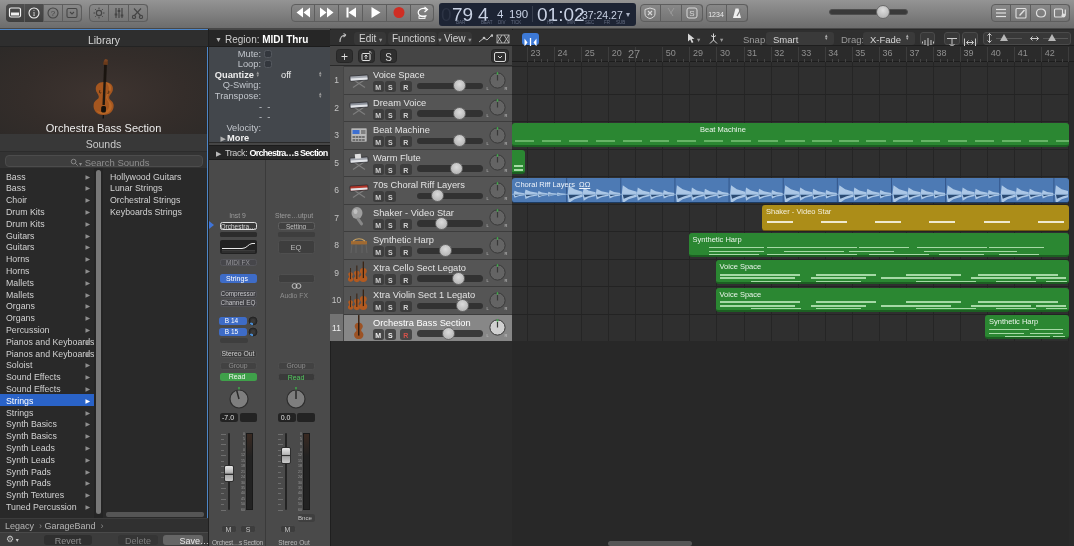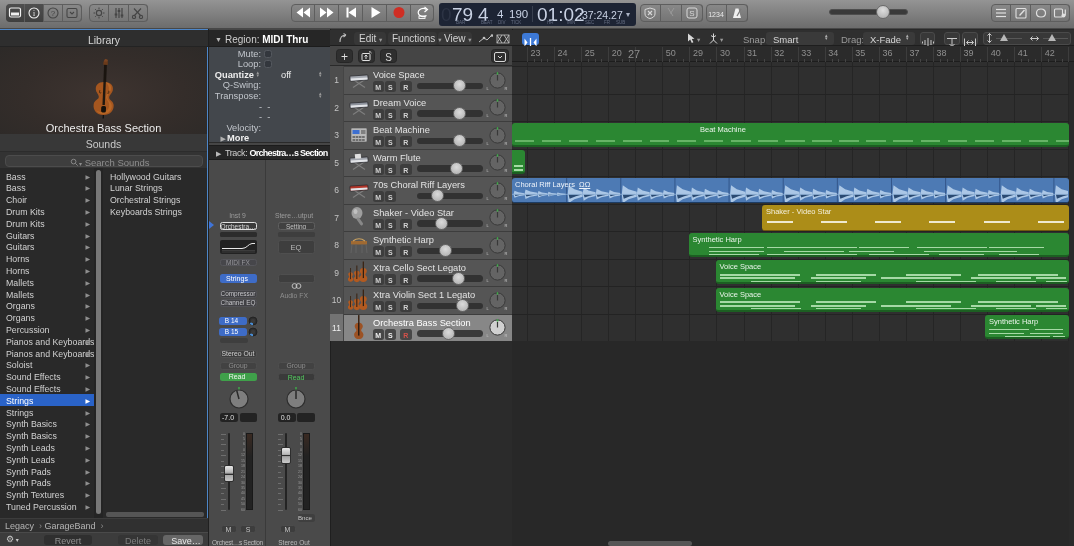--- a/index.html
+++ b/index.html
@@ -239,21 +239,21 @@
 <div style="position:absolute;left:106px;top:512px;width:98px;height:4.5px;background:#555555;border-radius:2px;"></div>
 <div style="position:absolute;left:0px;top:518px;width:208px;height:14px;background:#303030;border-top:1px solid #3c3c3c;"></div>
 <div class="t" style="left:5px;top:521.5px;font-size:9px;color:#b4b4b4;">Legacy&nbsp;&nbsp;<span style="color:#8a8a8a">›</span> GarageBand&nbsp;&nbsp;<span style="color:#8a8a8a">›</span></div>
 <div style="position:absolute;left:0px;top:532px;width:208px;height:14px;background:#3c3c3c;border-top:1px solid #4a4a4a;"></div>
 <div class="t" style="left:6px;top:535px;font-size:9px;color:#c8c8c8;">⚙<span style="font-size:6px;"> ▾</span></div>
 <div style="position:absolute;left:44px;top:534.5px;width:48px;height:10px;background:#2f2f2f;border-radius:3px;"></div>
 <div class="t" style="left:44px;top:536.5px;font-size:9px;color:#909090;width:48px;text-align:center;">Revert</div>
 <div style="position:absolute;left:118px;top:534.5px;width:40px;height:10px;background:#353535;border-radius:3px;"></div>
 <div class="t" style="left:118px;top:536.5px;font-size:9px;color:#7d7d7d;width:40px;text-align:center;">Delete</div>
 <div style="position:absolute;left:163px;top:534.5px;width:40px;height:10px;background:#666666;border-radius:3px;"></div>
-<div class="t" style="left:163px;top:536.5px;font-size:9px;color:#e8e8e8;width:46px;text-align:center;">Save…</div>
+<div class="t" style="left:163px;top:536.5px;font-size:9px;color:#e8e8e8;width:46px;text-align:right;">Save…</div>
 <div style="position:absolute;left:208px;top:29px;width:122px;height:517px;background:#464646;border-left:1px solid #202020;"></div>
 <div style="position:absolute;left:209px;top:30px;width:121px;height:17px;background:#262626;border-bottom:1px solid #1c1c1c;"></div>
 <div class="t" style="left:215px;top:36px;font-size:7px;color:#b8b8b8;">▼</div>
 <div class="t" style="left:225px;top:34.5px;font-size:10px;color:#cfcfcf;">Region: <b style="color:#fff">MIDI Thru</b></div>
 <div style="position:absolute;left:209px;top:47px;width:121px;height:96px;background:#43474c;border-bottom:1px solid #2a2a2a;"></div>
 <div class="t" style="left:0px;top:49.5px;font-size:9.3px;color:#c2c6cc;left:auto;right:813px;">Mute:</div>
 <div style="position:absolute;left:264px;top:49.5px;width:8px;height:8px;background:#33373d;border:1px solid #54585e;border-radius:2.5px;"></div>
 <div class="t" style="left:0px;top:60.1px;font-size:9.3px;color:#c2c6cc;left:auto;right:813px;">Loop:</div>
 <div style="position:absolute;left:264px;top:60.1px;width:8px;height:8px;background:#33373d;border:1px solid #54585e;border-radius:2.5px;"></div>
 <div class="t" style="left:0px;top:70.7px;font-size:9.3px;color:#ececec;left:auto;right:820px;font-weight:bold;">Quantize</div>

